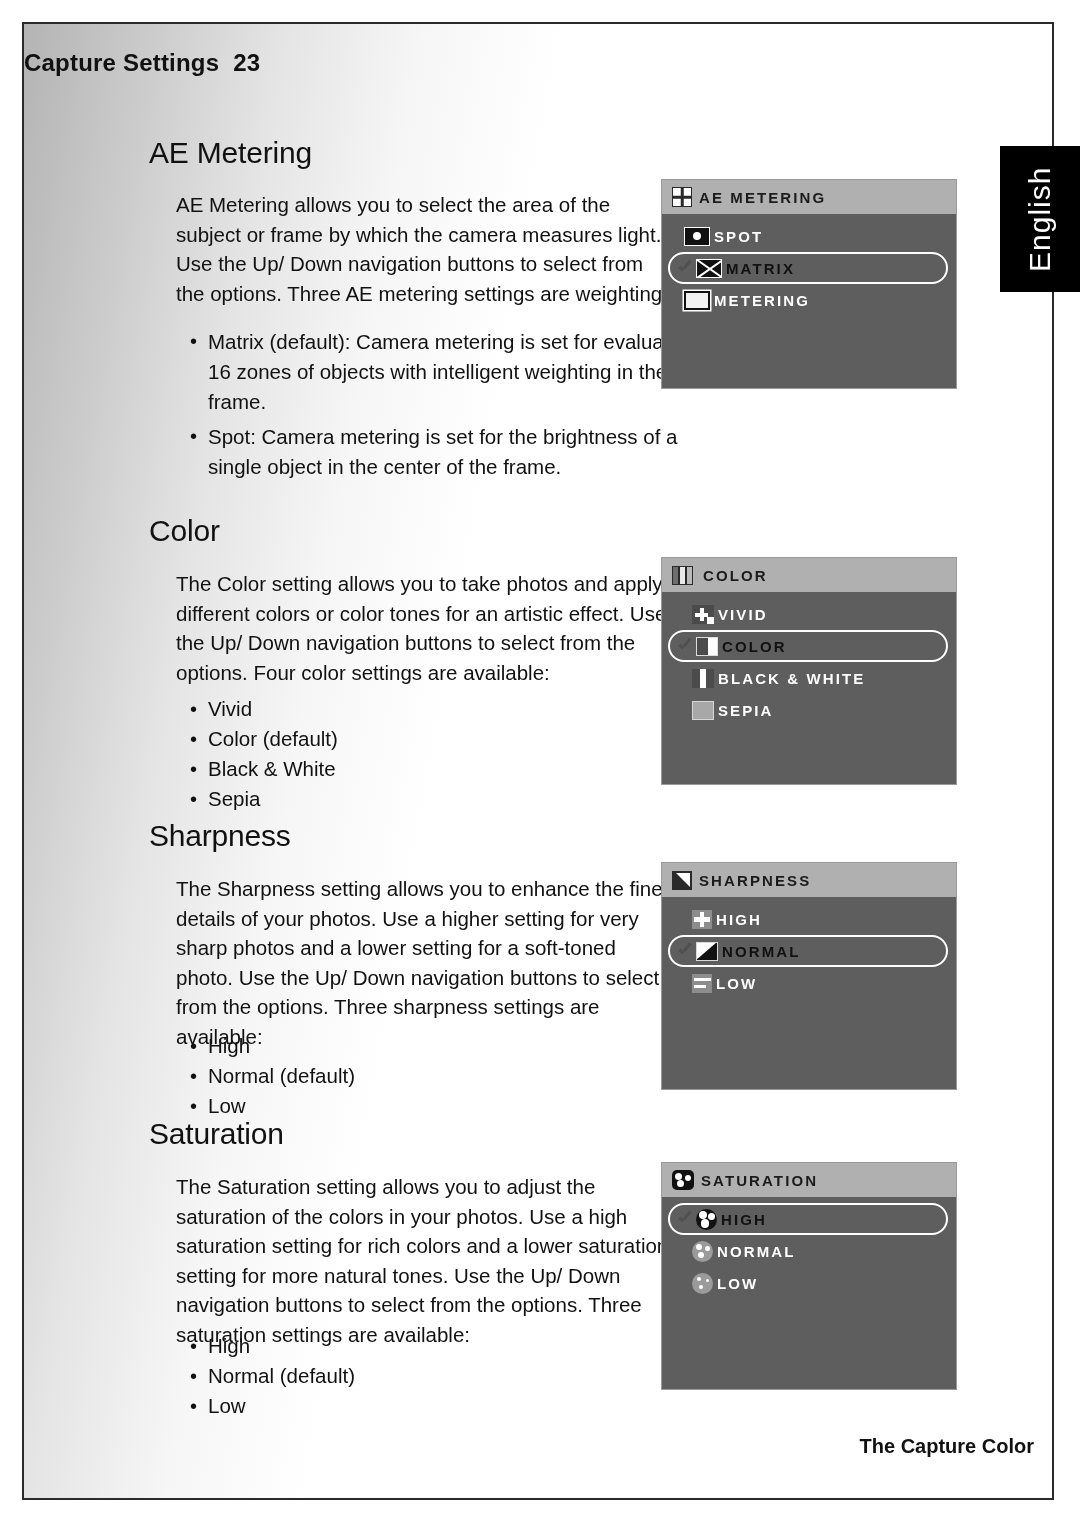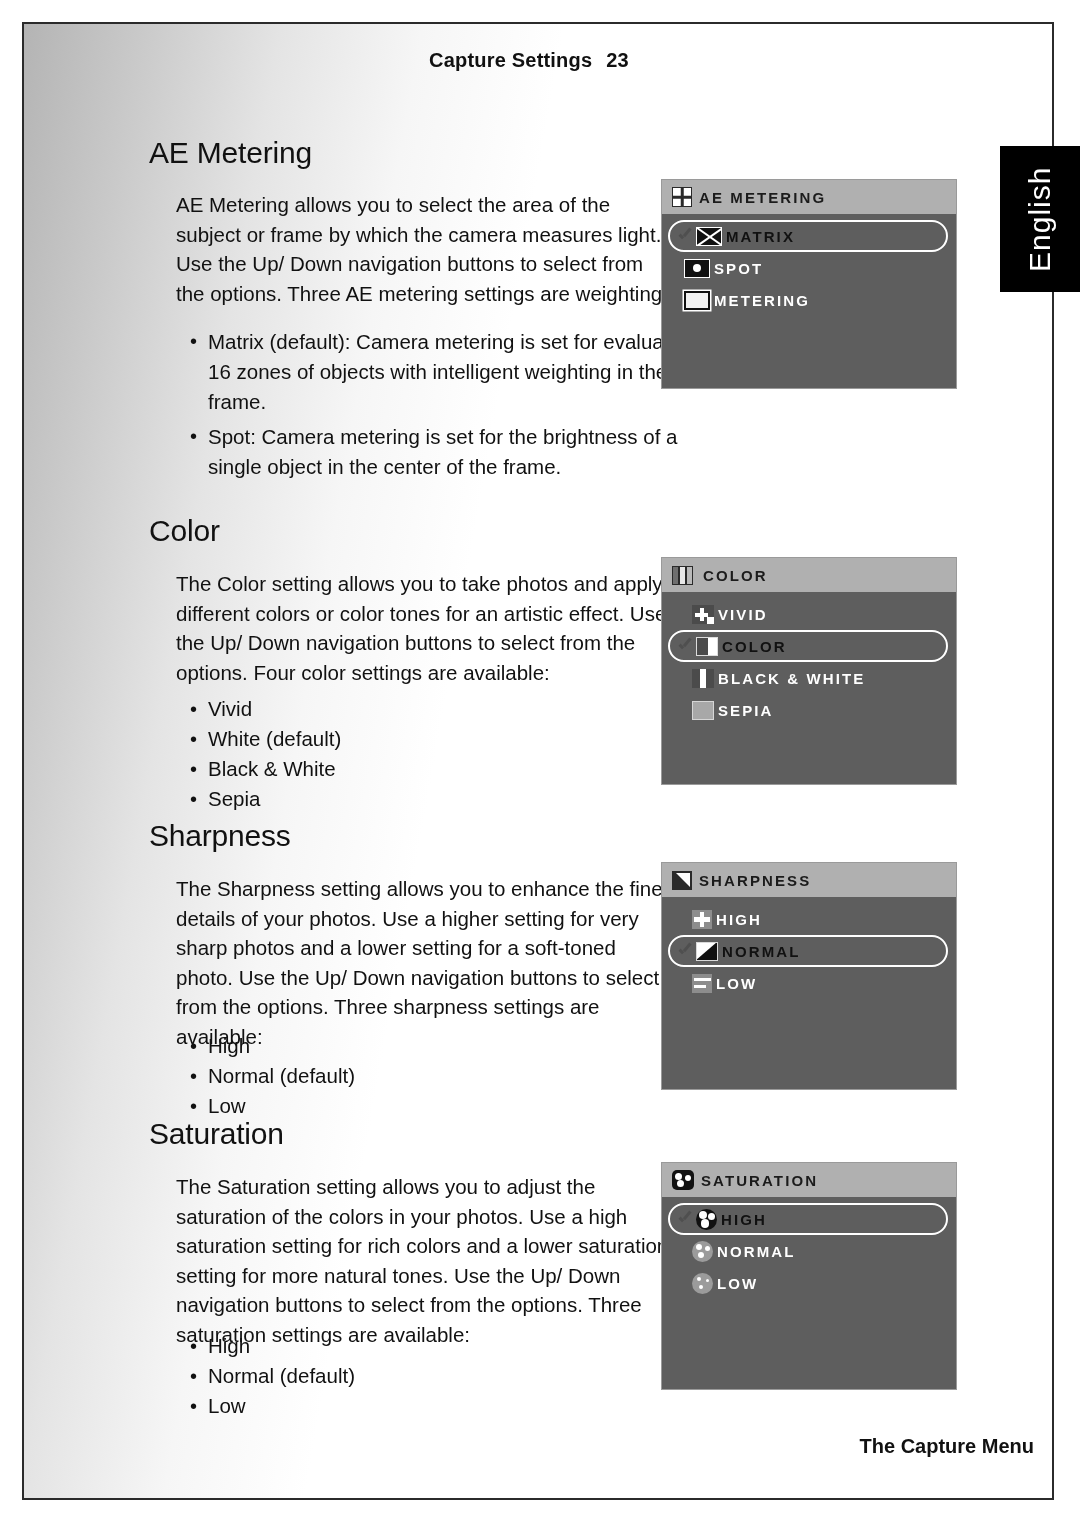--- a/index.html
+++ b/index.html
@@ -6,22 +6,22 @@
   body{width:1080px;height:1527px;position:relative;overflow:hidden;
        font-family:"Liberation Sans","DejaVu Sans",sans-serif;}
 
   
   #page{position:absolute;left:22px;top:22px;width:1032px;height:1478px;
         border:2px solid #2b2b2b;box-sizing:border-box;background:#ffffff;overflow:hidden;}
   #page-gradient{position:absolute;left:0;top:0;width:100%;height:100%;
         background:linear-gradient(100deg,#b4b4b4 0%,#c9c9c9 9%,#e4e4e4 20%,#f6f6f6 31%,#ffffff 42%,#ffffff 100%);}
 
   
-  #header{position:absolute;left:0;top:25px;width:1010px;text-align:center;
-          font-size:20px;font-weight:bold;color:#111;letter-spacing:.2px;}
+  #header{position:absolute;left:0;top:25px;width:1010px;text-align:left;
+          font-size:24px;font-weight:bold;color:#111;letter-spacing:.2px;}
   #header .pg{margin-left:14px;}
 
   
   #english-tab{position:absolute;left:1000px;top:146px;width:80px;height:146px;background:#000;}
   #english-tab span{display:block;color:#fff;font-size:30px;font-weight:400;
       writing-mode:vertical-rl;transform:rotate(180deg);
       height:146px;line-height:80px;text-align:center;letter-spacing:1px;}
 
   
   .section{position:absolute;left:0;width:100%;}
@@ -154,47 +154,47 @@
       <li style="width:490px">Matrix (default): Camera metering is set for evaluating 16 zones of objects with intelligent weighting in the frame.</li>
       <li style="width:490px;margin-top:6px">Spot: Camera metering is set for the brightness of a single object in the center of the frame.</li>
     </ul>
 
     <div class="lcd" style="left:637px;top:155px;width:296px;height:210px">
       <div class="lcd-head">
         <span class="ico ico-grid"></span>
         <span class="lbl">AE METERING</span>
       </div>
       <div class="lcd-items">
+        <div class="lcd-row">
+          <span class="ico ico-spot"></span>
+          <span class="lbl">SPOT</span>
+        </div>
         <div class="lcd-row selected">
           <span class="check"></span>
           <span class="ico ico-matrix"></span>
           <span class="lbl">MATRIX</span>
         </div>
         <div class="lcd-row">
-          <span class="ico ico-spot"></span>
-          <span class="lbl">SPOT</span>
-        </div>
-        <div class="lcd-row">
           <span class="ico ico-average"></span>
           <span class="lbl">METERING</span>
         </div>
       </div>
     </div>
   </div>
 
   <div class="section">
     <h2 class="sec-title" style="top:490px">Color</h2>
 
     <div class="body-col" style="top:545px">
       <p class="para">The Color setting allows you to take photos and apply different colors or color tones for an artistic effect. Use the Up/ Down navigation buttons to select from the options. Four color settings are available:</p>
     </div>
 
     <ul class="bul" style="position:absolute;left:158px;top:670px;width:480px;font-size:20.5px;line-height:30px;color:#111;">
       <li>Vivid</li>
-      <li>White (default)</li>
+      <li>Color (default)</li>
       <li>Black &amp; White</li>
       <li>Sepia</li>
     </ul>
 
     <div class="lcd" style="left:637px;top:533px;width:296px;height:228px">
       <div class="lcd-head">
         <span class="ico ico-colorhead">
             <i></i>
             <i></i>
             <i></i>
@@ -306,18 +306,18 @@
               <i></i>
               <i></i>
               <i></i>
             </span>
           <span class="lbl">LOW</span>
         </div>
       </div>
     </div>
   </div>
 
-  <div id="footer">The Capture Menu</div>
+  <div id="footer">The Capture Color</div>
 </div>
 
 <div id="english-tab">
   <span>English</span>
 </div>
 
 </body></html>

